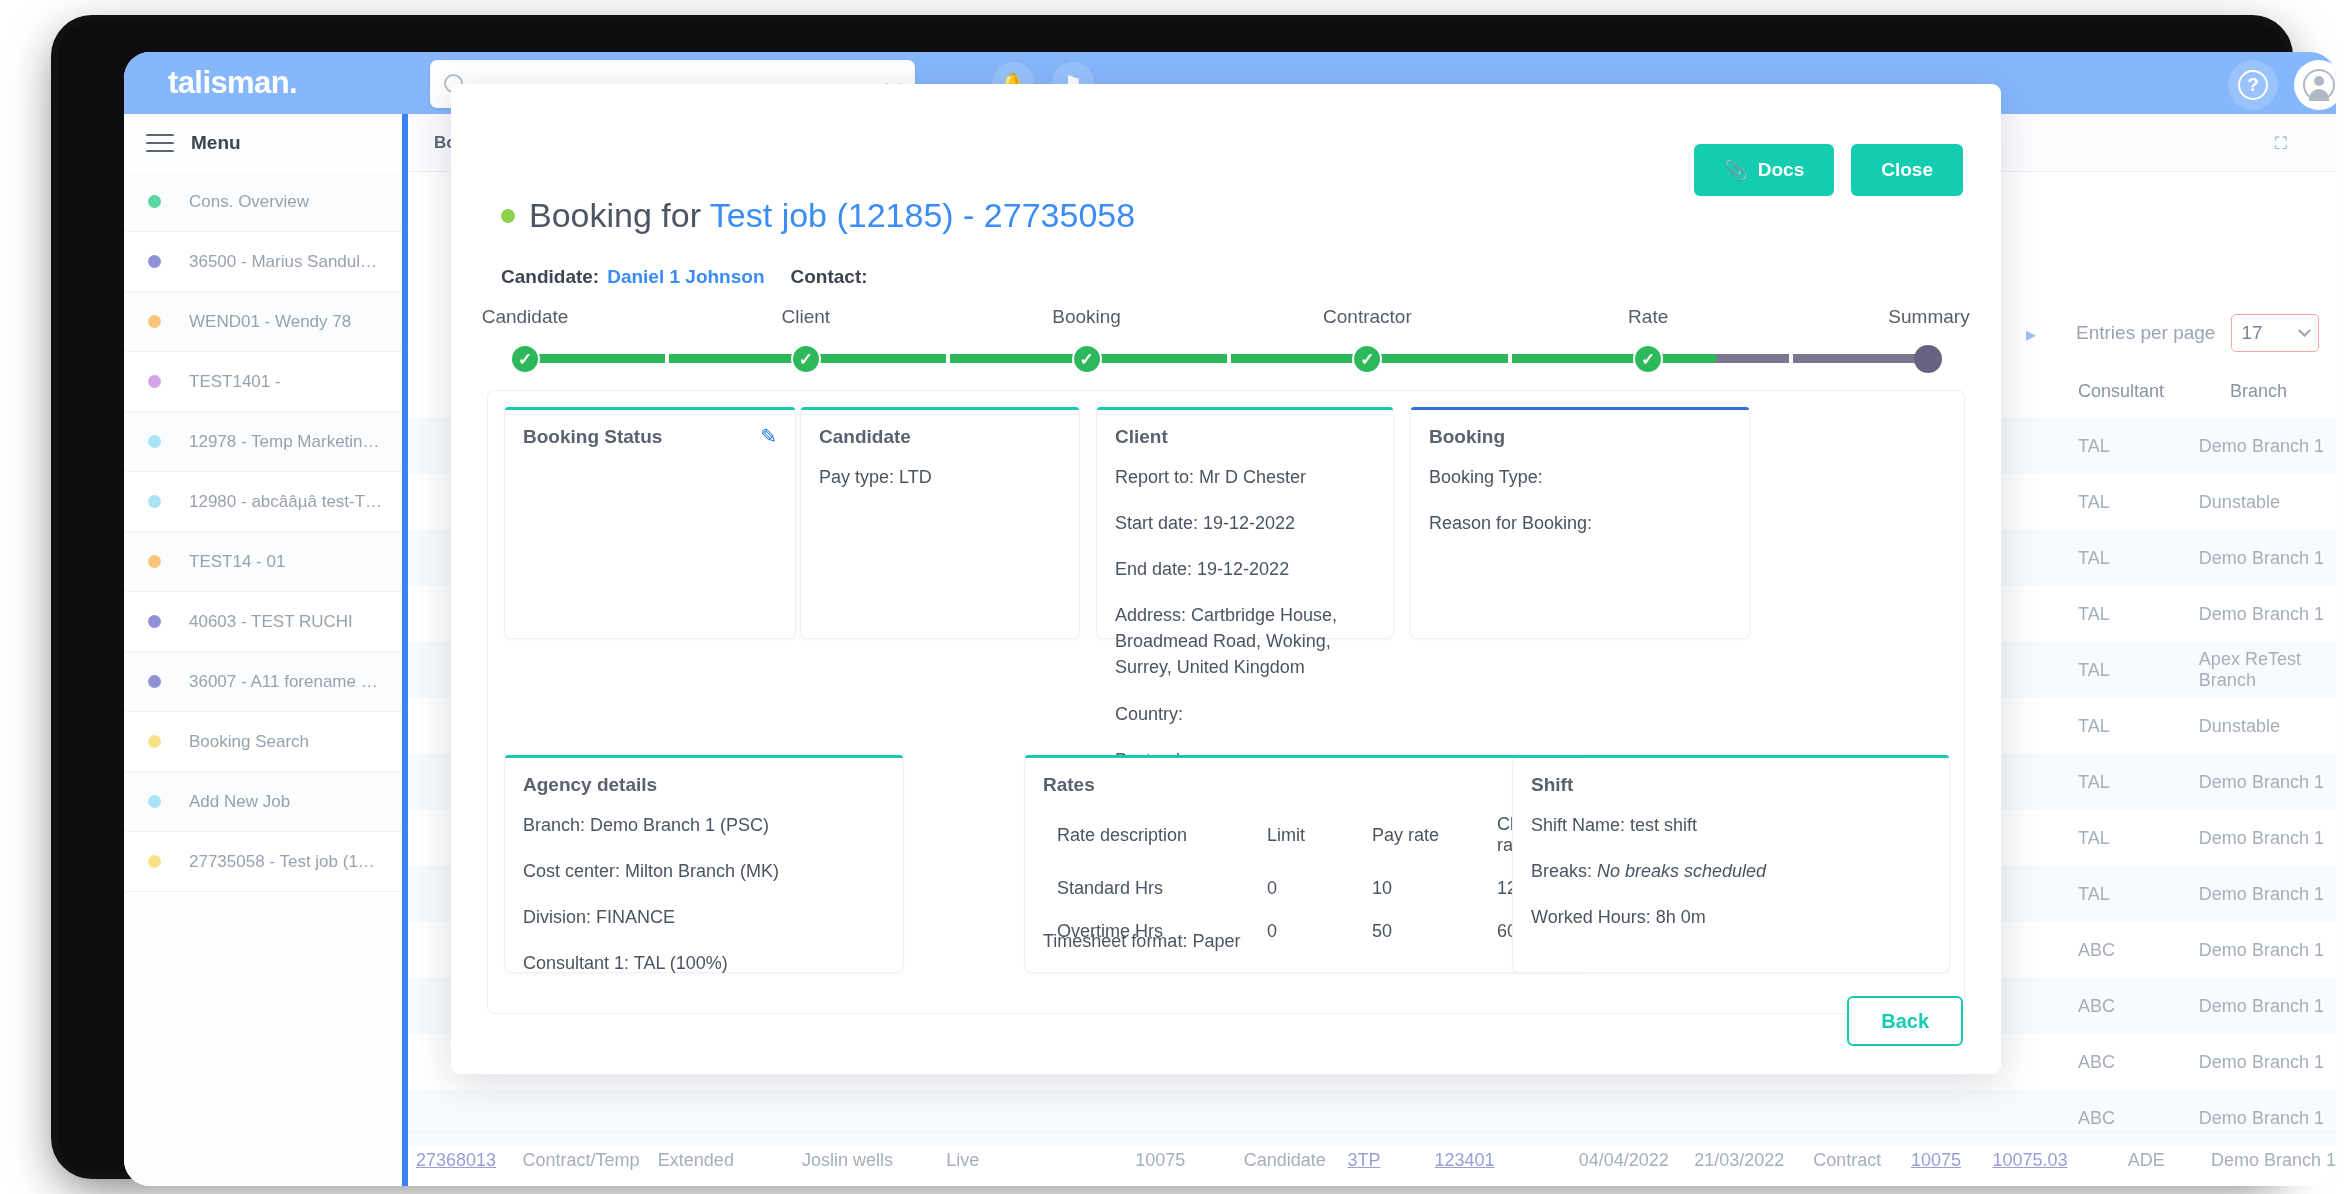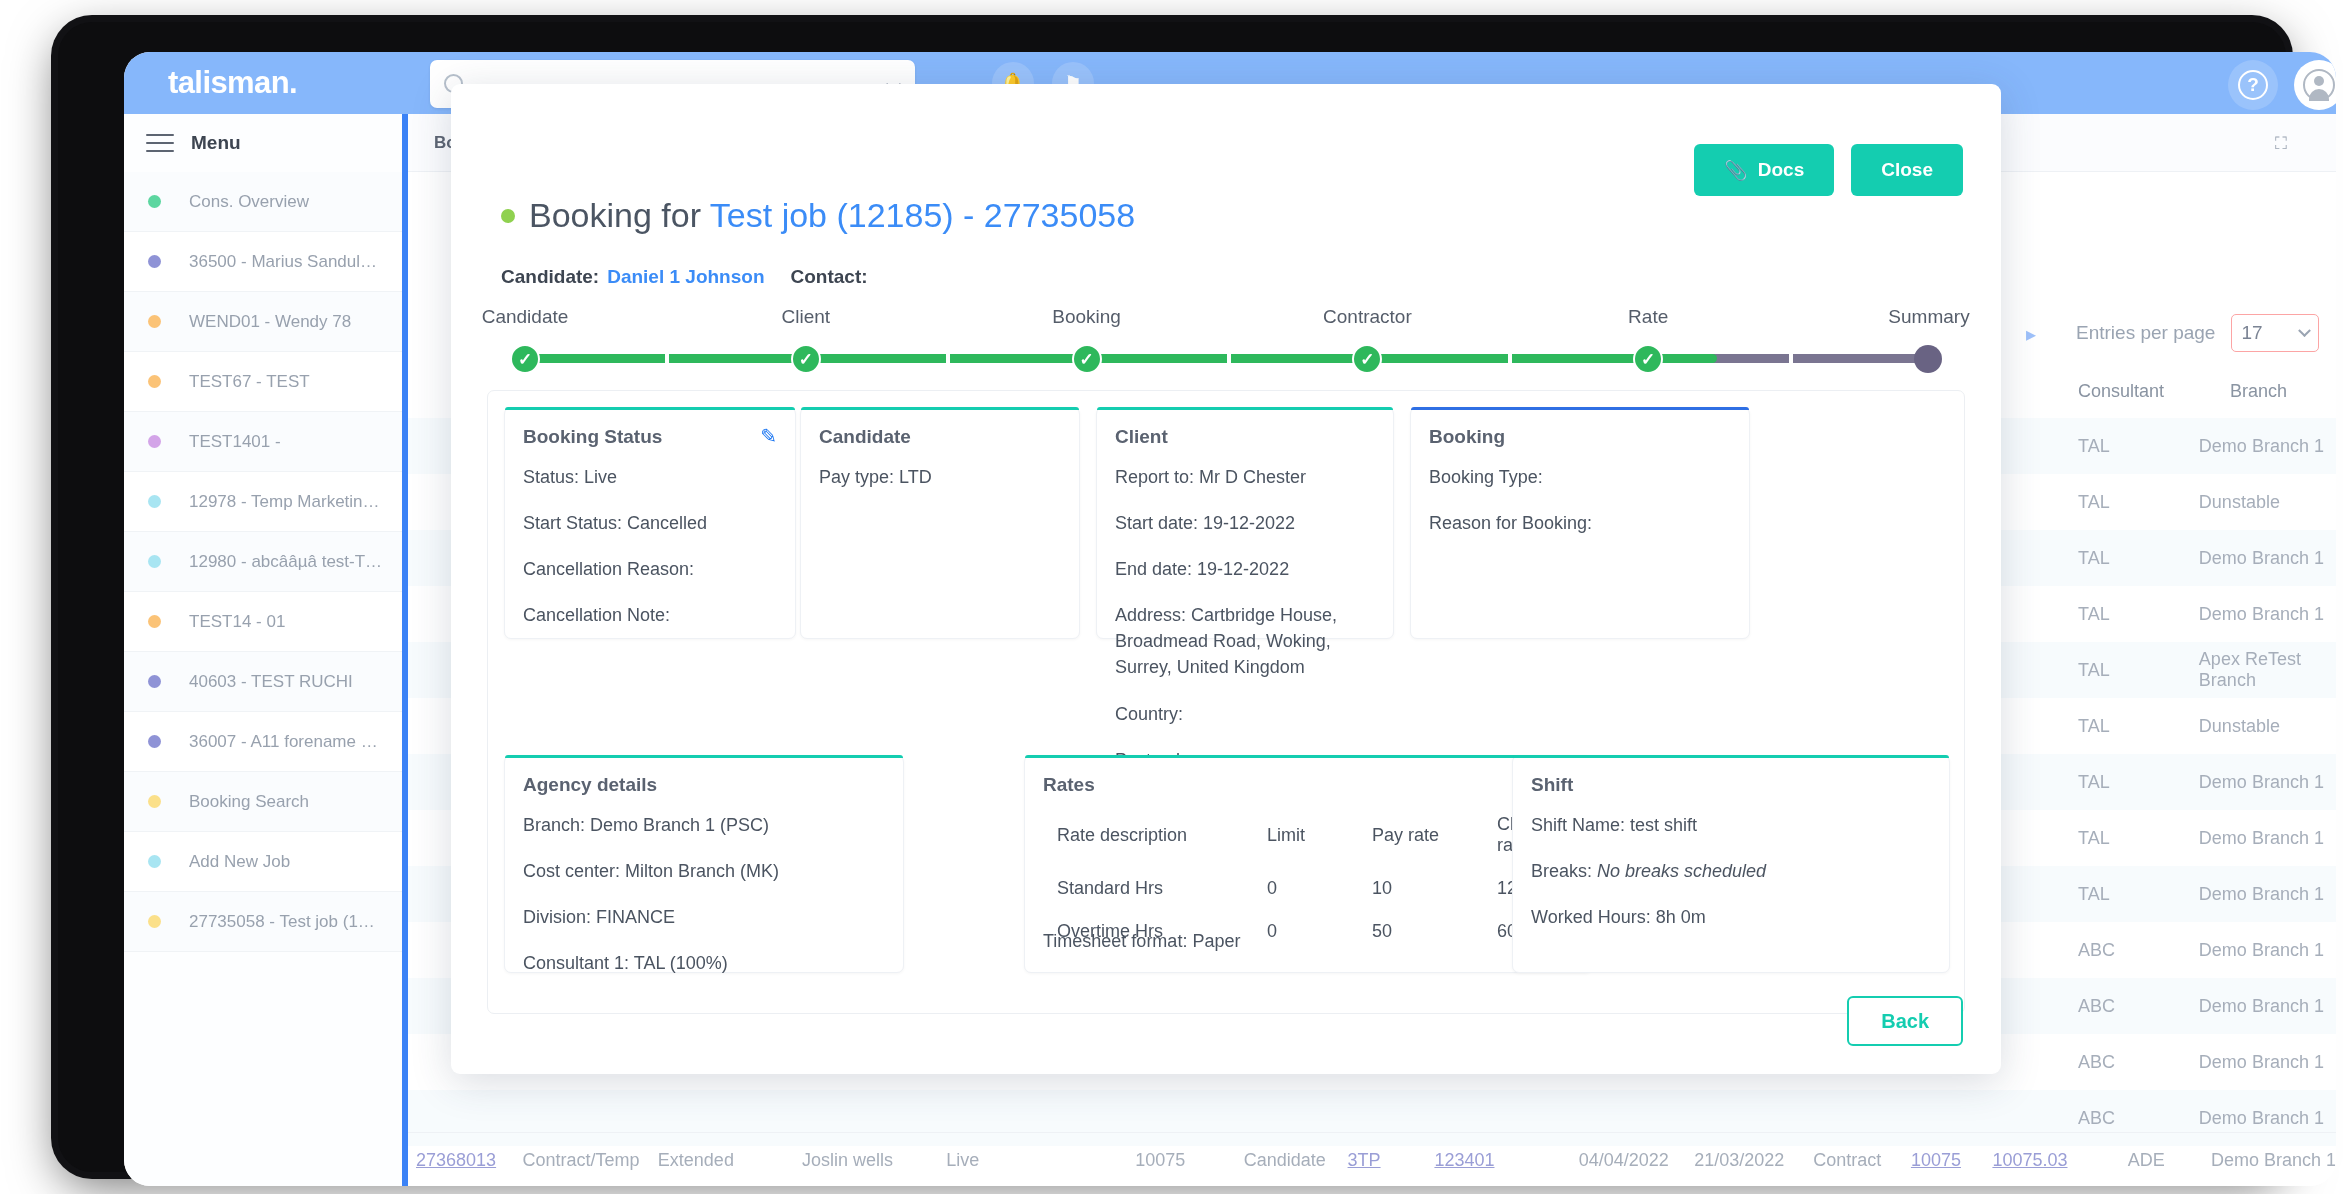--- a/index.html
+++ b/index.html
@@ -366,24 +366,20 @@
             <span class="side-dot" style="background: rgb(92, 214, 160);"></span>
             <span class="side-text">Cons. Overview</span>
           </div>
           <div class="side-item">
             <span class="side-dot" style="background: rgb(143, 147, 214);"></span>
             <span class="side-text">36500 - Marius Sandul…</span>
           </div>
           <div class="side-item">
             <span class="side-dot" style="background: rgb(251, 195, 119);"></span>
             <span class="side-text">WEND01 - Wendy 78</span>
-          </div>
-          <div class="side-item">
-            <span class="side-dot" style="background: rgb(251, 195, 119);"></span>
-            <span class="side-text">TEST67 - TEST</span>
           </div>
           <div class="side-item">
             <span class="side-dot" style="background: rgb(211, 164, 232);"></span>
             <span class="side-text">TEST1401 -</span>
           </div>
           <div class="side-item">
             <span class="side-dot" style="background: rgb(168, 229, 242);"></span>
             <span class="side-text">12978 - Temp Marketin…</span>
           </div>
           <div class="side-item">
@@ -562,26 +558,20 @@
           <div class="track-gap" style="left: 726px;"></div>
           <div class="track-gap" style="left: 1006.8px;"></div>
           <div class="track-gap" style="left: 1287.6px;"></div>
         </div>
 
     <div id="inner-panel">
 
       <div class="card" style="left:16px; top:16px; width:292px; height:232px;">
         <div class="card-title">Booking Status</div>
         <div id="edit-pencil">✎</div>
-        <div class="card-body">
-          <div class="card-line">Status: Live</div>
-          <div class="card-line">Start Status: Cancelled</div>
-          <div class="card-line">Cancellation Reason:</div>
-          <div class="card-line">Cancellation Note:</div>
-        </div>
       </div>
 
       <div class="card" style="left:312px; top:16px; width:280px; height:232px;">
         <div class="card-title">Candidate</div>
         <div class="card-body">
           <div class="card-line">Pay type: LTD</div>
         </div>
       </div>
 
       <div class="card" style="left:608px; top:16px; width:298px; height:232px;">

